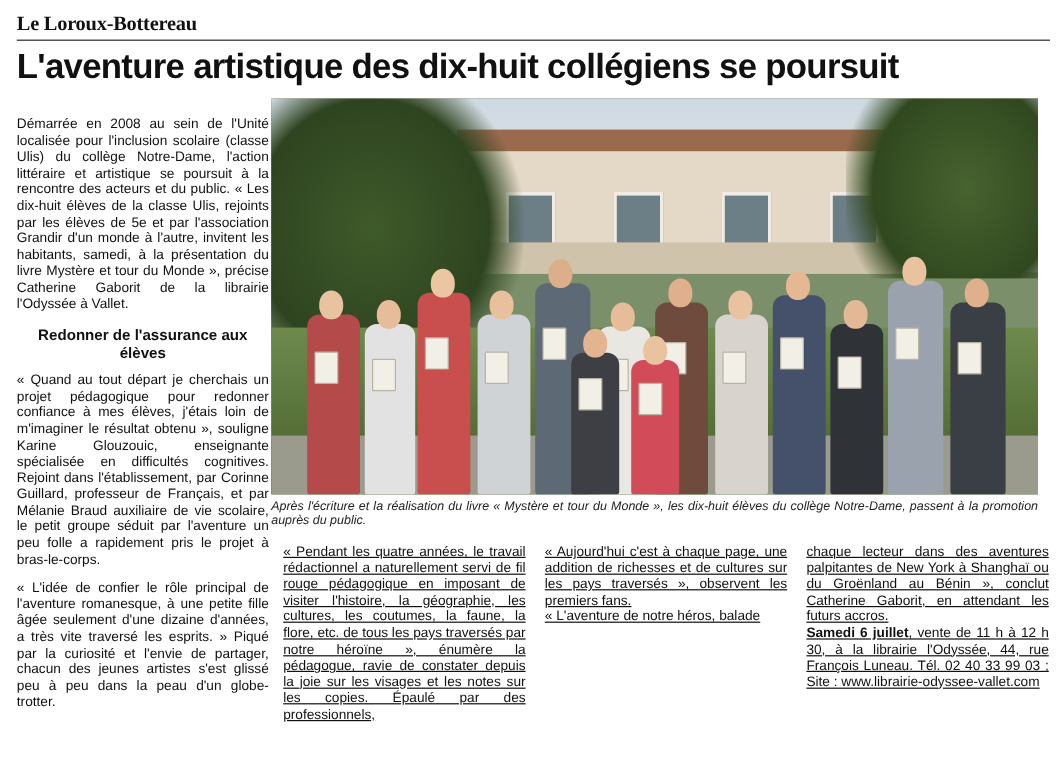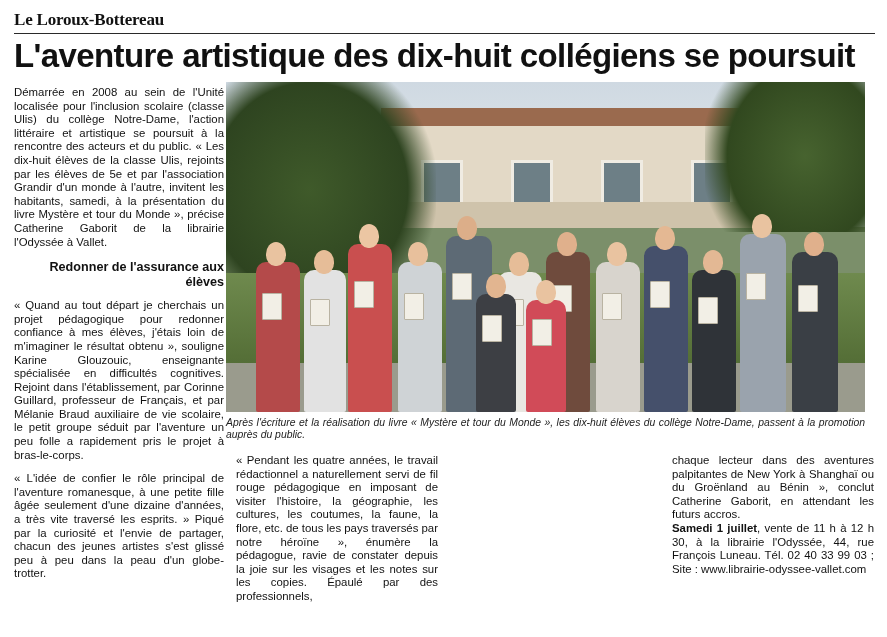--- a/index.html
+++ b/index.html
@@ -27,48 +27,48 @@
     margin: 2px 0 3px 0;
   }
   .rule {
     border-top: 1px solid #2a2a2a;
     margin: 1px 0 6px 0;
     width: 861px;
   }
   .headline {
     font-family: "Liberation Sans", sans-serif;
     font-weight: bold;
-    font-size: 33px;
+    font-size: 29px;
     line-height: 32px;
     letter-spacing: -0.6px;
     color: #111;
     margin: 0 0 10px 0;
   }
   .body-area {
     position: relative;
     width: 861px;
   }
   
   .col-left {
     position: absolute;
     left: 0;
-    top: 4px;
+    top: 16px;
     width: 210px;
     font-size: 11.4px;
     line-height: 13.6px;
     text-align: justify;
     color: #111;
   }
   .col-left p { margin: 0 0 0 0; }
   .subhead {
     font-weight: bold;
     font-size: 12.6px;
     line-height: 15px;
     margin: 11px 0 9px 0;
-    text-align: right;
+    text-align: center;
   }
   .gap { height: 10px; }
   
   .photo-wrap {
     position: absolute;
     left: 212px;
     top: 0;
     width: 639px;
   }
   .photo {
@@ -148,20 +148,21 @@
     width: 639px;
     display: flex;
     gap: 16px;
   }
   .lcol {
     width: 202px;
     font-size: 11.4px;
     line-height: 13.6px;
     text-align: justify;
     color: #111;
+    text-decoration: underline;
   }
   .lcol p { margin: 0; }
   .lcol p + p { margin-top: 0px; }
   .shop-block { margin-top: 9px; font-size: 11.4px; line-height: 13.6px; text-align: justify; }
   .shop-block b { font-weight: bold; }
 </style>
 </head>
 <body>
 
 <div class="page">
@@ -254,21 +255,23 @@
         </div>
       </div>
       <div class="caption">Après l'écriture et la réalisation du livre « Mystère et tour du Monde », les dix-huit élèves du collège Notre-Dame, passent à la promotion auprès du public.</div>
     </div>
 
     <div class="lower">
       <div class="lcol">
         <p>« Pendant les quatre années, le travail rédactionnel a naturellement servi de fil rouge pédagogique en imposant de visiter l'histoire, la géographie, les cultures, les coutumes, la faune, la flore, etc. de tous les pays traversés par notre héroïne », énumère la pédagogue, ravie de constater depuis la joie sur les visages et les notes sur les copies. Épaulé par des professionnels,</p>
       </div>
       <div class="lcol">
+        <p>« Aujourd'hui c'est à chaque page, une addition de richesses et de cultures sur les pays traversés », observent les premiers fans.</p>
+        <p>« L'aventure de notre héros, balade</p>
       </div>
       <div class="lcol">
         <p>chaque lecteur dans des aventures palpitantes de New York à Shanghaï ou du Groënland au Bénin », conclut Catherine Gaborit, en attendant les futurs accros.</p>
-        <p class="shop-block"><b>Samedi 1 juillet</b><span>, vente de 11 h à 12 h 30, à la librairie l'Odyssée, 44, rue François Luneau. Tél. 02 40 33 99 03 ; Site : www.librairie-odyssee-vallet.com</span></p>
+        <p class="shop-block"><b>Samedi 6 juillet</b><span>, vente de 11 h à 12 h 30, à la librairie l'Odyssée, 44, rue François Luneau. Tél. 02 40 33 99 03 ; Site : www.librairie-odyssee-vallet.com</span></p>
       </div>
     </div>
 
   </div>
 </div>
 
 </body></html>

